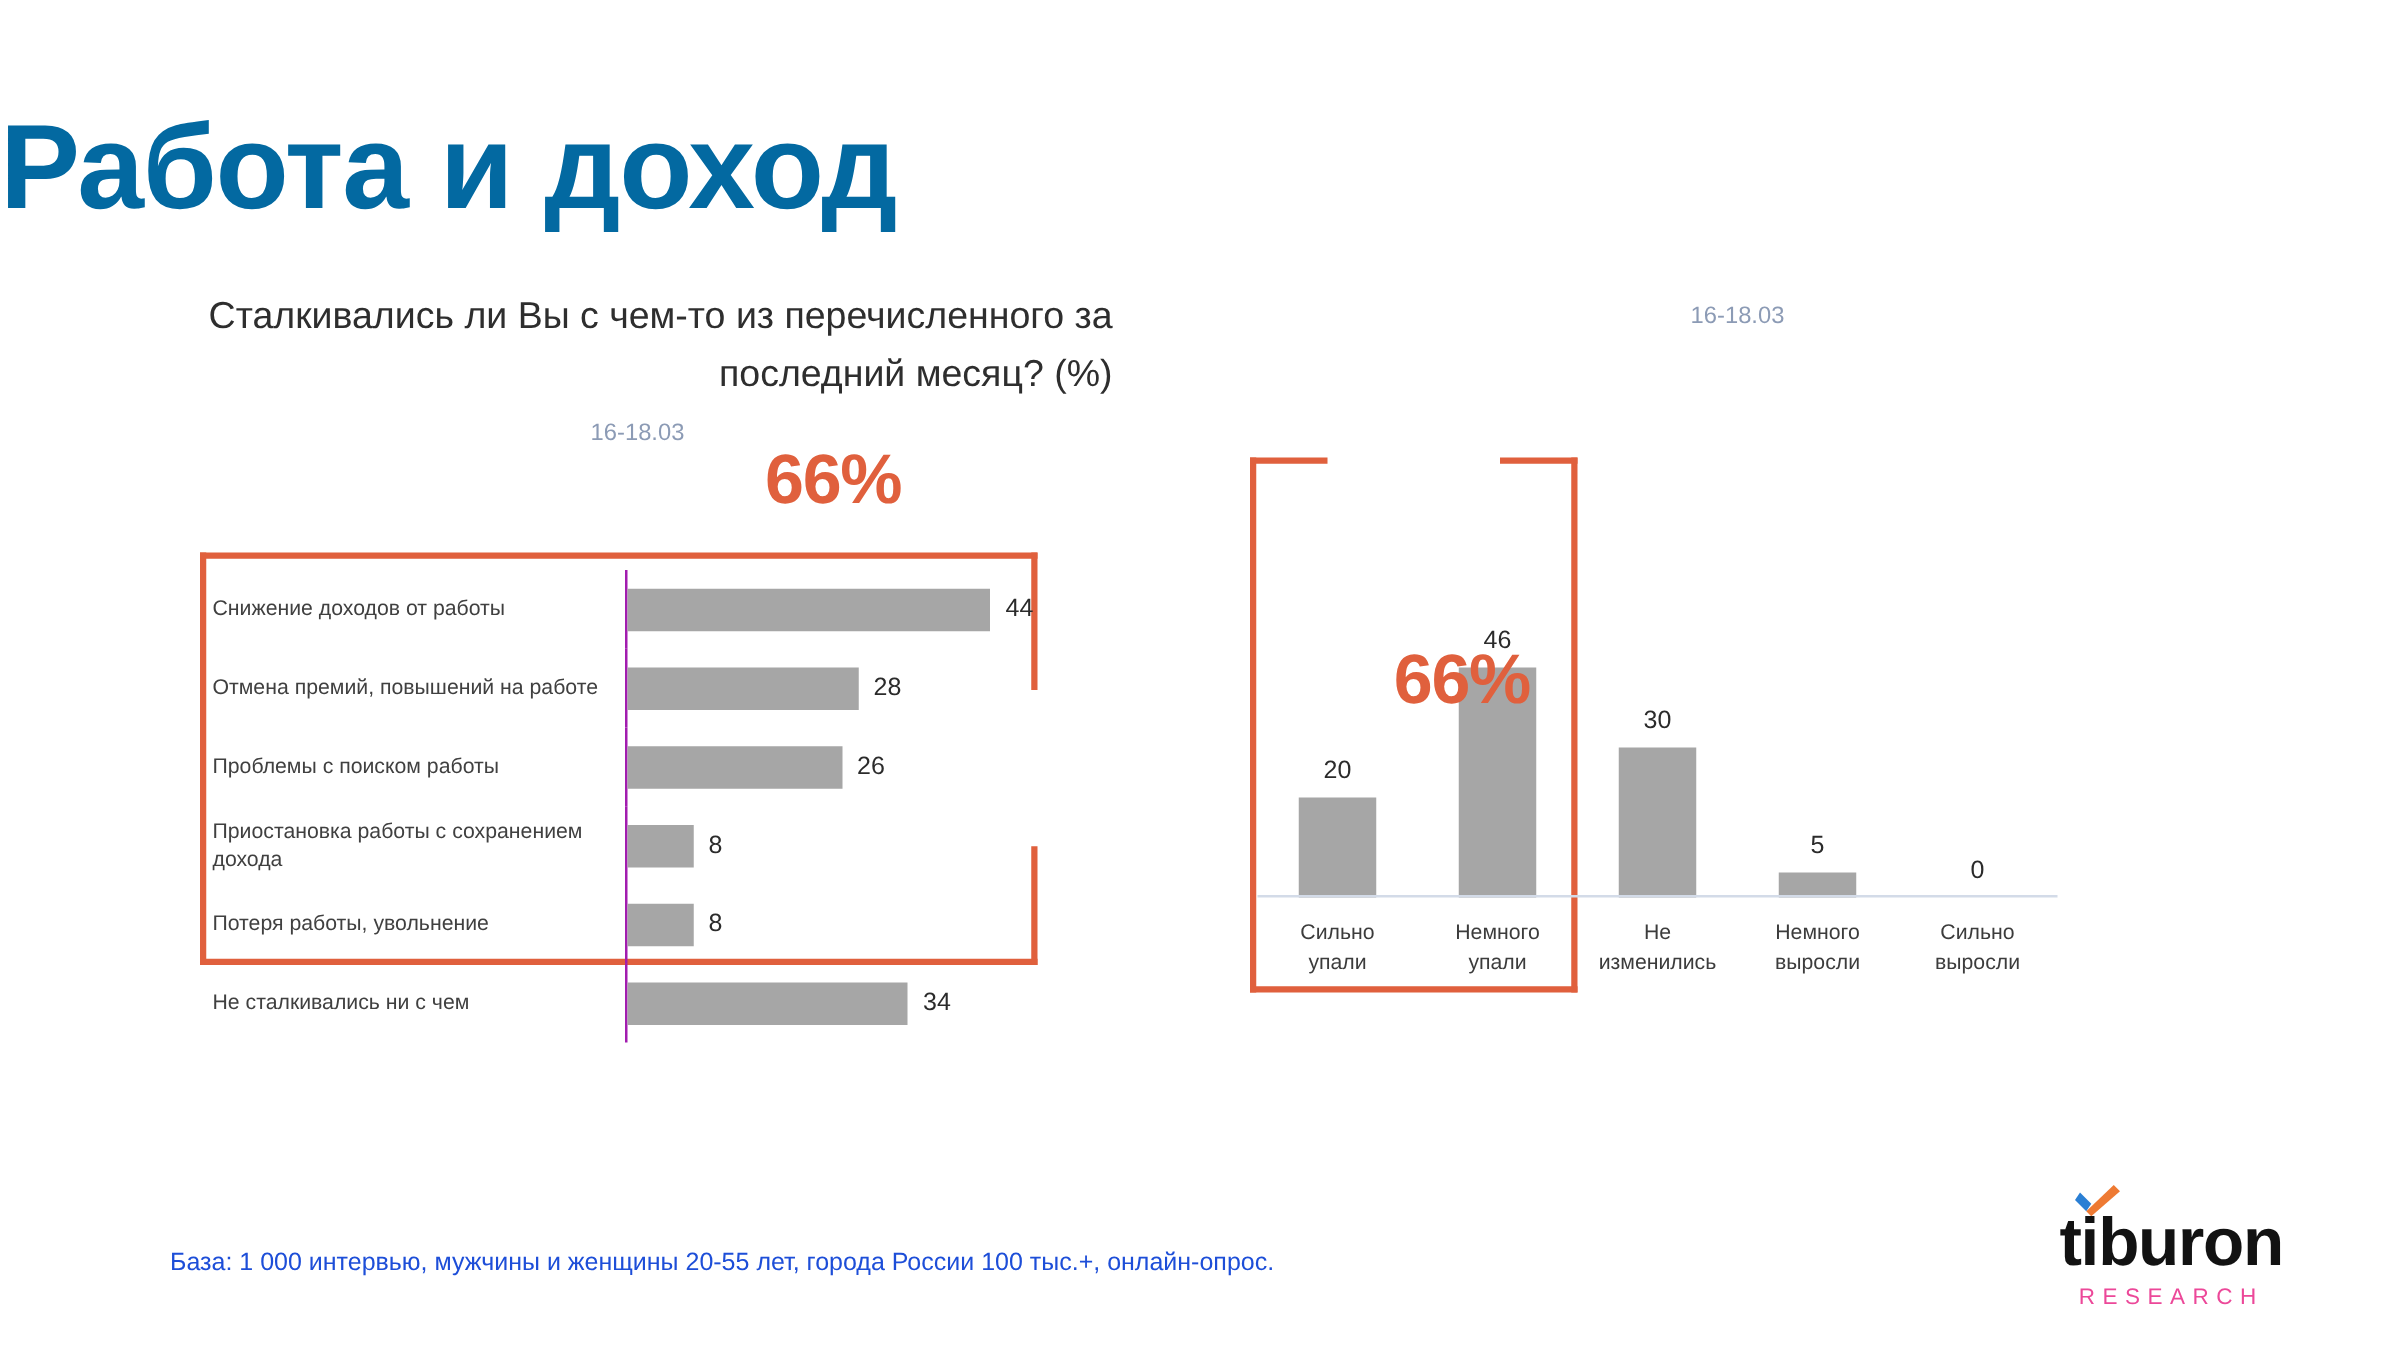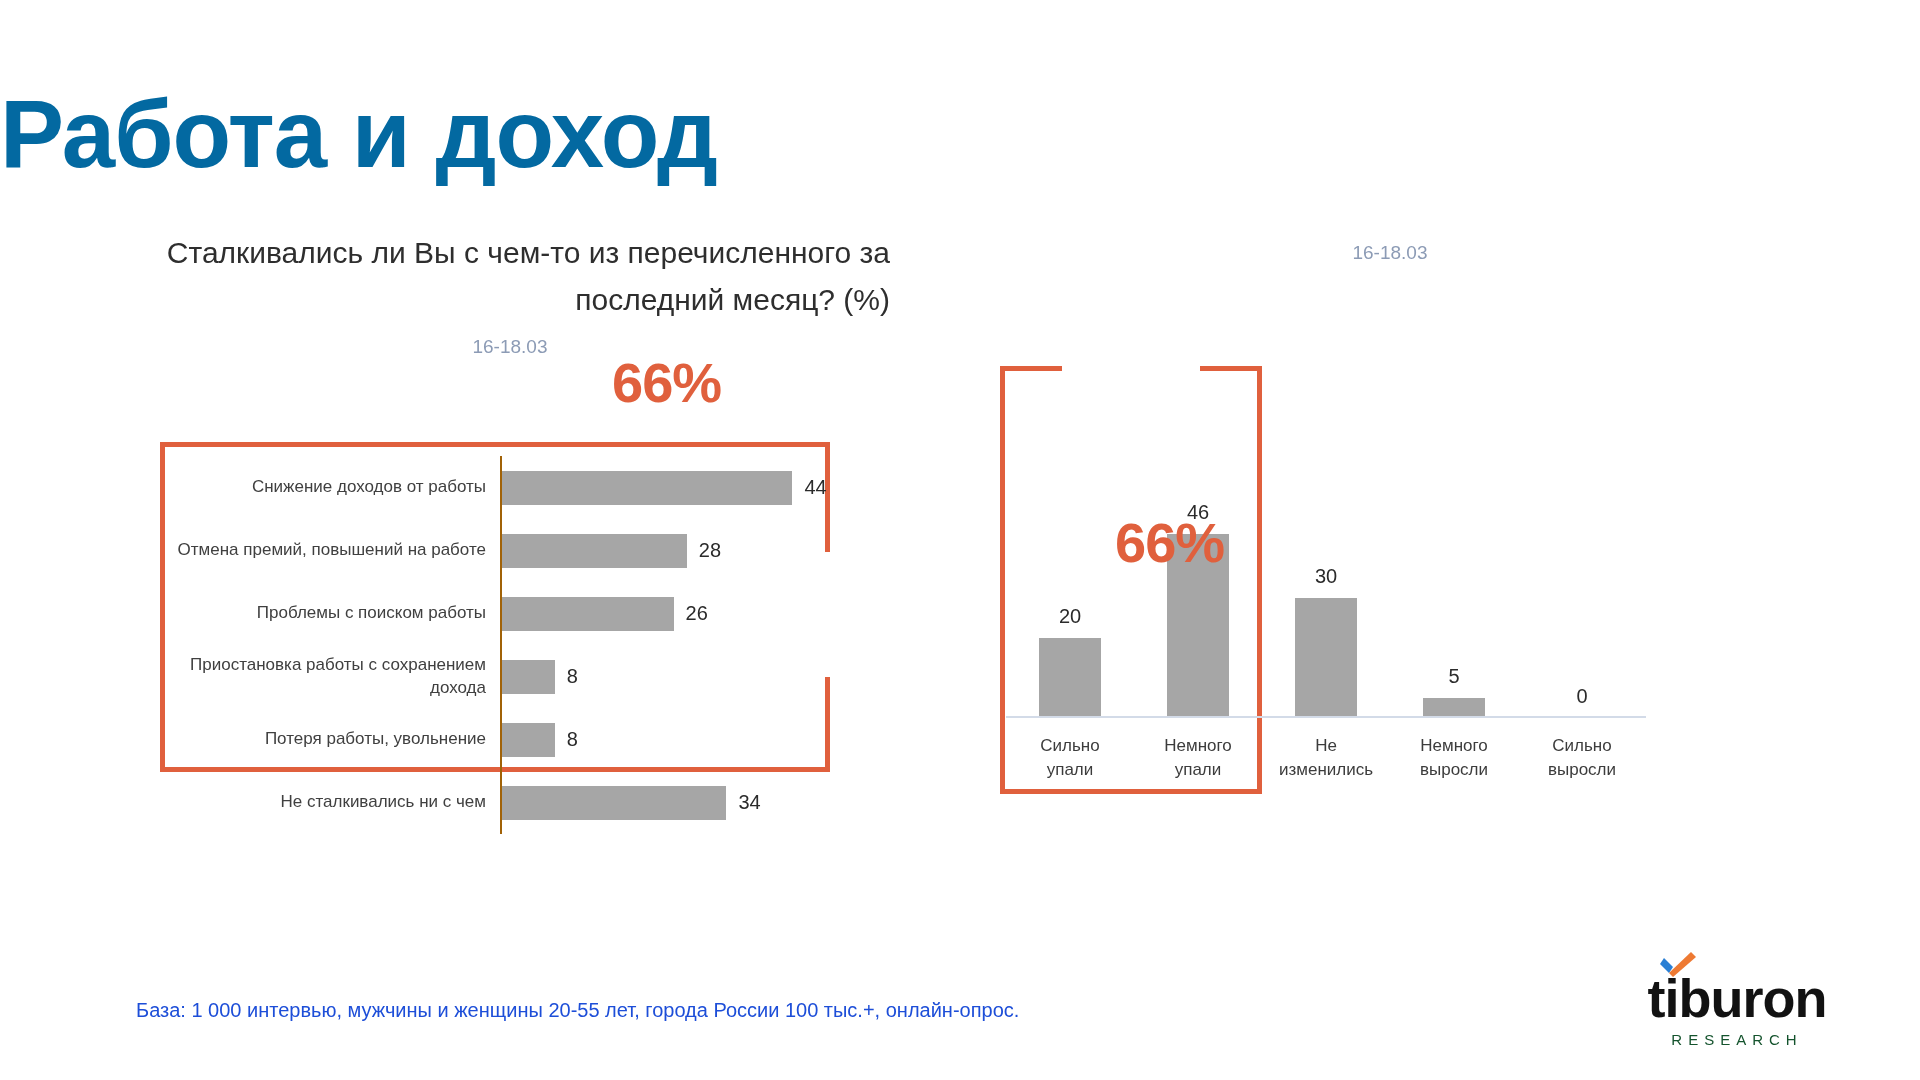--- a/index.html
+++ b/index.html
@@ -52,33 +52,32 @@
     width:680px;
     height:400px;
   }
   .hbar-row {
     display:flex;
     align-items:center;
     height:63px;
   }
   .hbar-label {
     width:330px;
-    text-align:right;
     padding-right:14px;
     font-size:17px;
     color:#404040;
     line-height:1.32;
   }
   .hbar-track {
     position:relative;
     flex:1;
     height:100%;
     display:flex;
     align-items:center;
-    border-left:2px solid #a16207;
+    border-left:2px solid #a21caf;
   }
   .hbar-fill {
     height:34px;
     background:#a6a6a6;
   }
   .hbar-value {
     font-size:20px;
     color:#2b2b2b;
     margin-left:12px;
     white-space:nowrap;
@@ -220,23 +219,23 @@
   }
   #logo-check {
     position:absolute;
     left:26px;
     top:-20px;
     width:40px;
     height:26px;
   }
   #logo-sub {
     margin-top:6px;
-    font-size:15px;
+    font-size:18px;
     letter-spacing:6px;
-    color:#14532d;
+    color:#ec4899;
   }
 </style>
 </head>
 <body>
 
 <div id="slide-title">Работа и доход</div>
 
 <div class="panel" id="panel-left">
   <div class="panel-title">Сталкивались ли Вы с чем-то из перечисленного за последний месяц? (%)</div>
   <div class="panel-subtitle">16-18.03</div>

